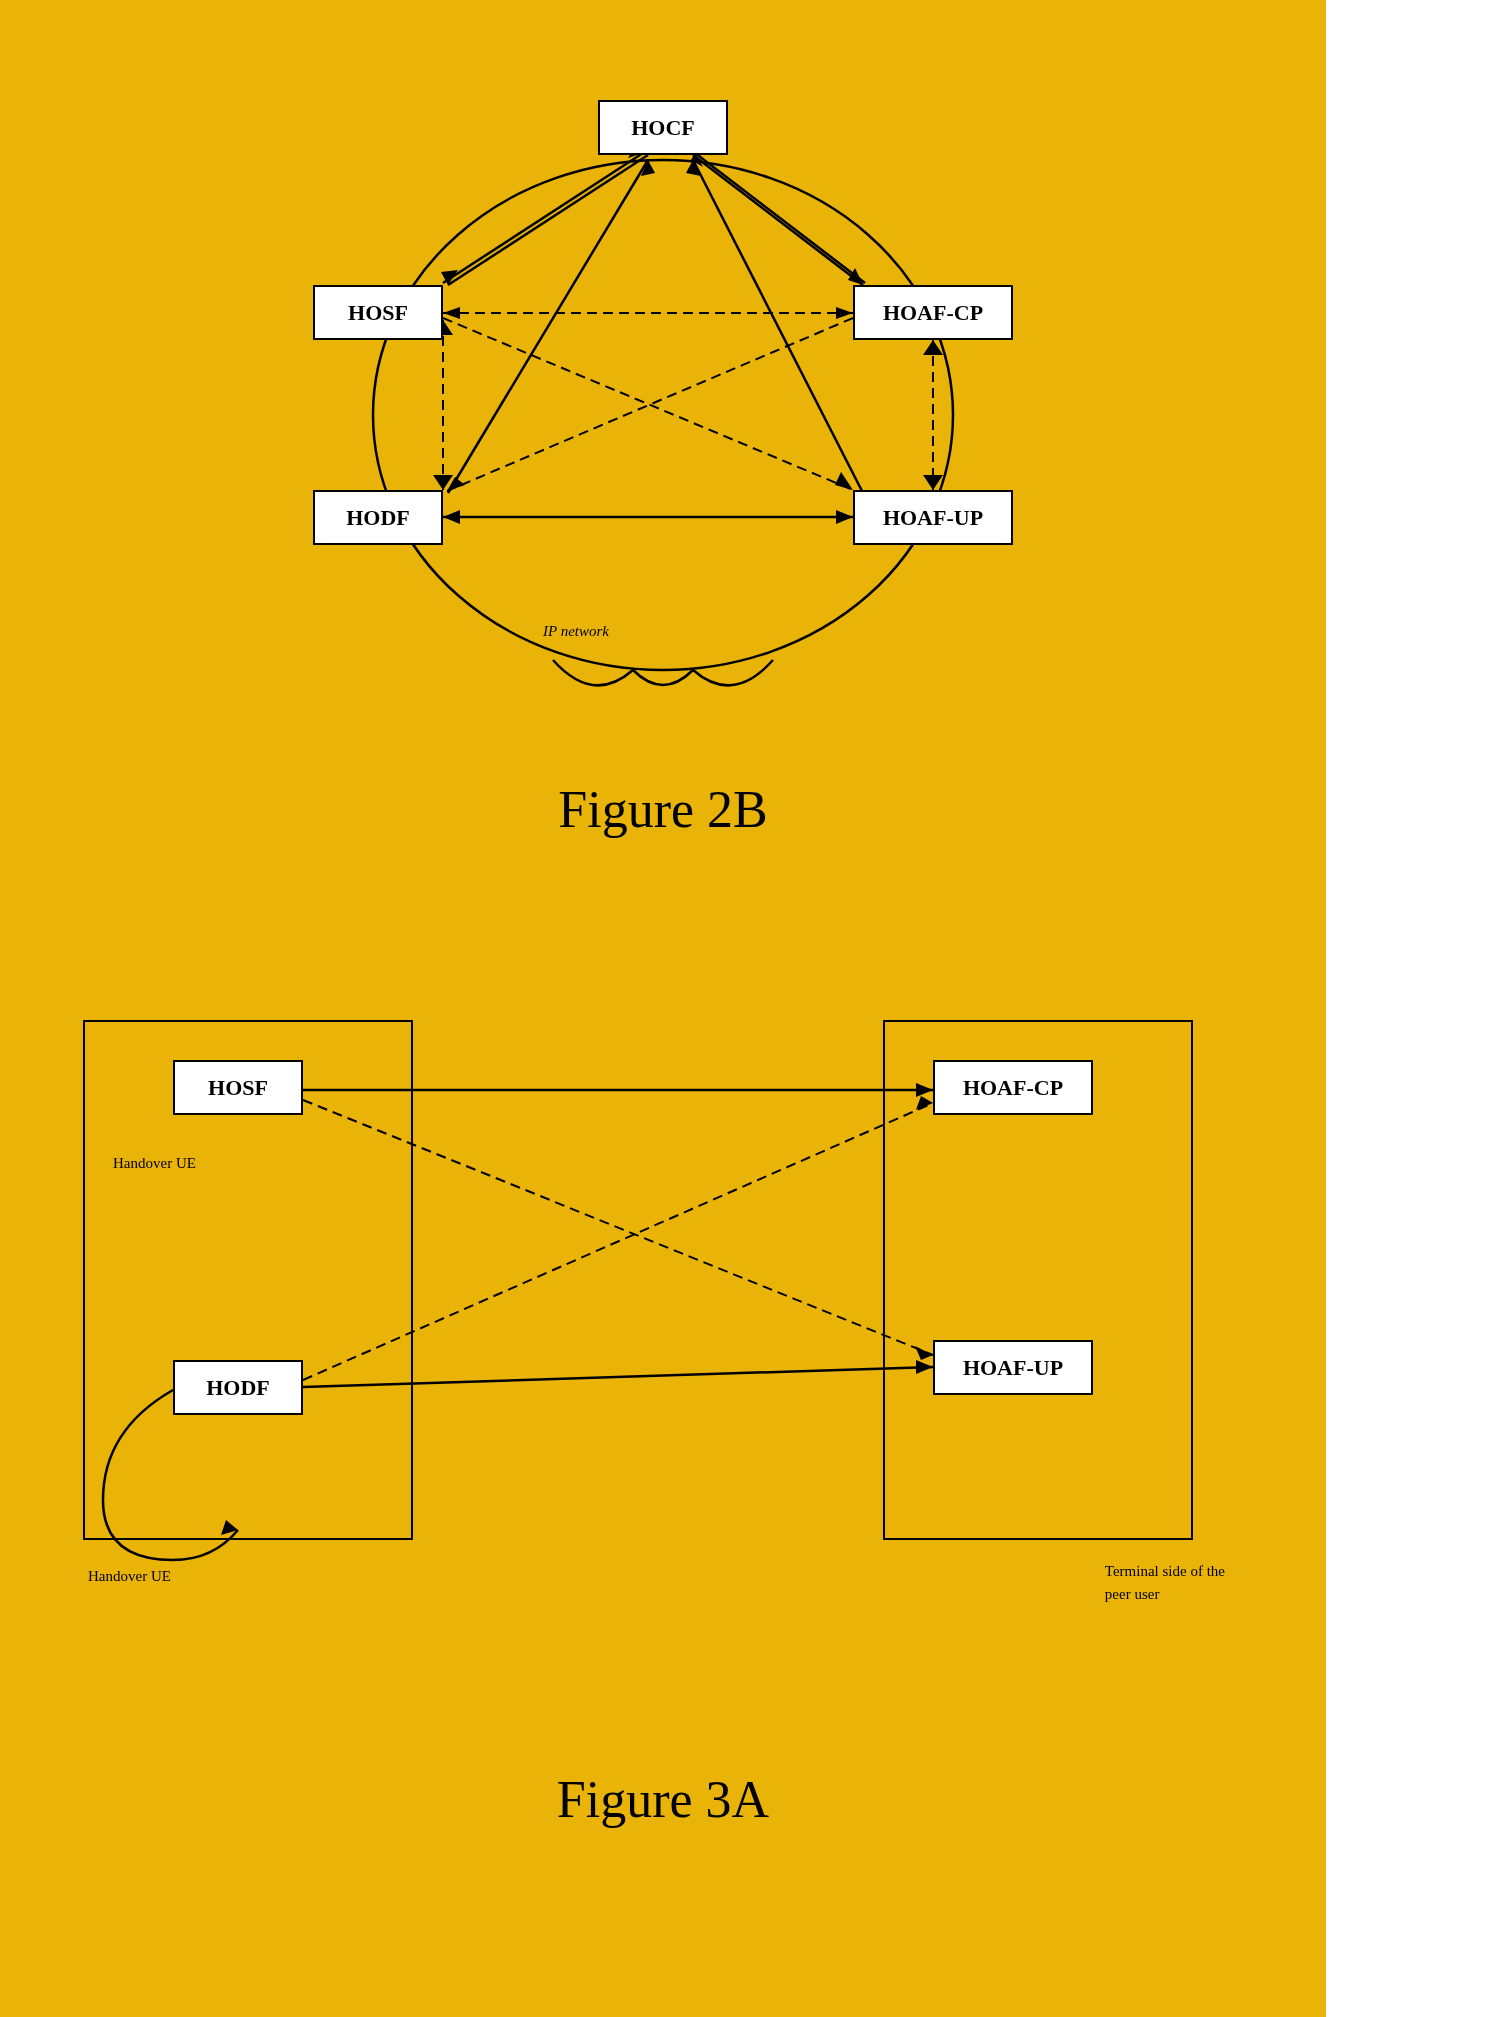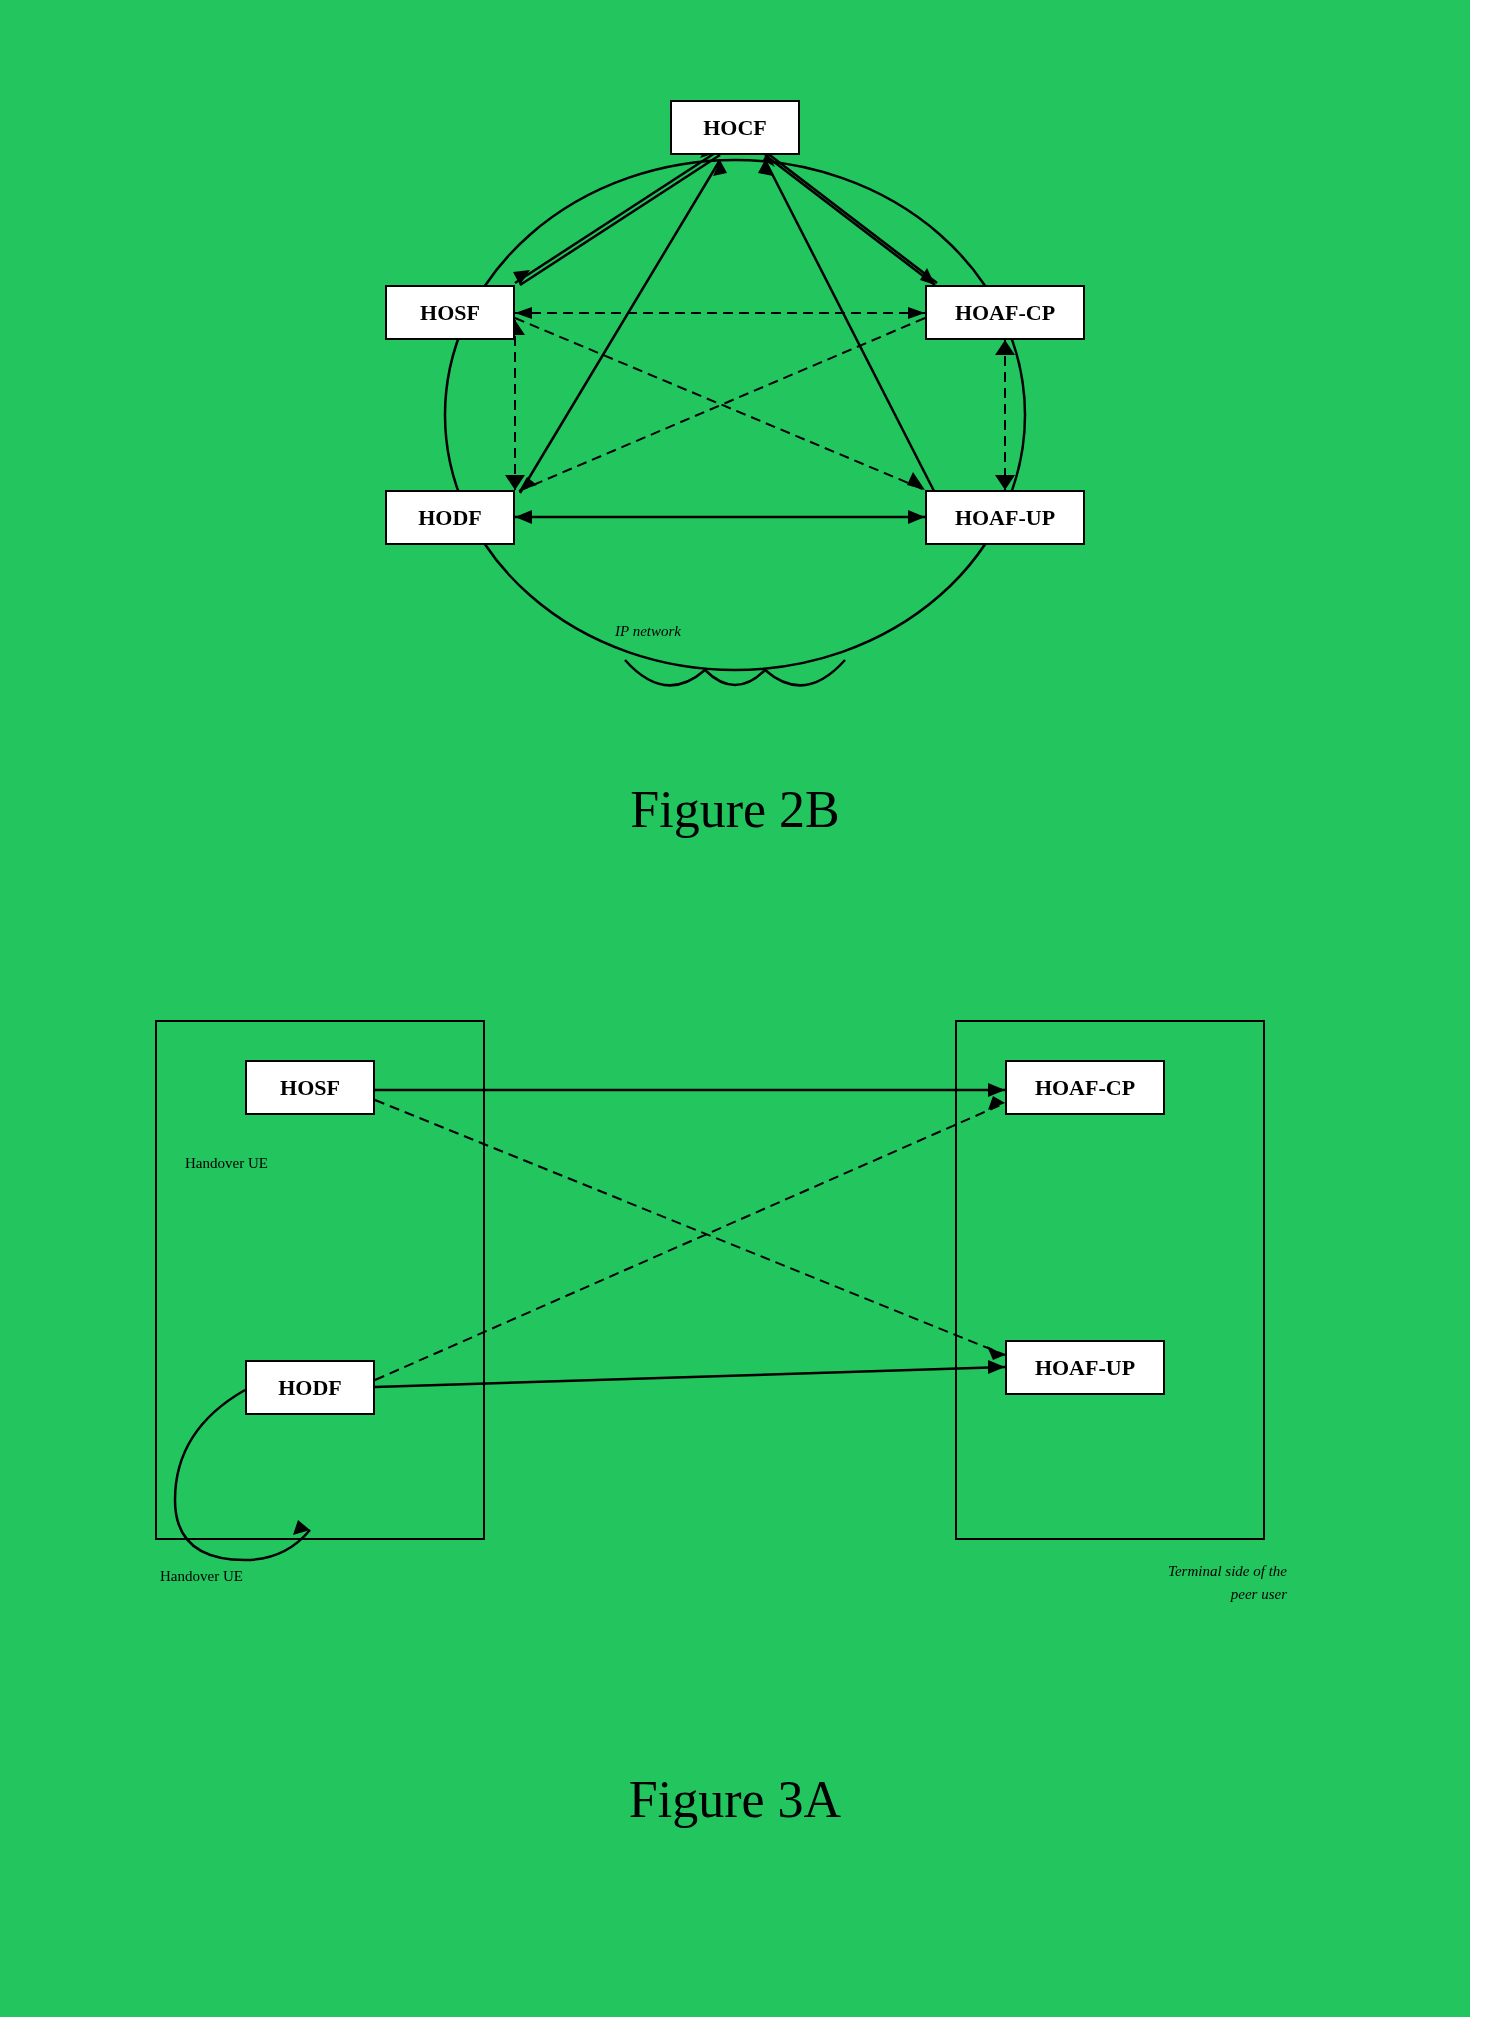--- a/index.html
+++ b/index.html
@@ -6,23 +6,23 @@
     body {
       background: #ffffff;
       font-family: 'Times New Roman', Times, serif;
       width: 1507px;
       min-height: 2017px;
       position: relative;
       overflow-x: hidden;
     }
 
     .page {
-      width: 1470px;
+      width: 1326px;
       min-height: 2017px;
-      background: #22c55e;
+      background: #eab308;
       position: relative;
       padding: 40px;
     }
 
     
     .figure-2b-container {
       position: relative;
       width: 100%;
       height: 900px;
       display: flex;
@@ -323,21 +323,21 @@
       <div class="box box-hoaf-up-3a">
         <span>HOAF-UP</span>
       </div>
 
       <div class="label-text label-handover-ue-top-3a">
         <span>Handover UE</span>
       </div>
       <div class="label-text label-handover-ue-bottom-3a">
         <span>Handover UE</span>
       </div>
-      <div class="label-text label-terminal-side-3a" style="bottom: 155px; right: 48px; text-align: right; line-height: 1.5; font-style: italic;">
+      <div class="label-text label-terminal-side-3a" style="bottom: 155px; right: 38px; text-align: left; line-height: 1.5;">
         Terminal side of the<br>peer user
       </div>
     </div>
 
     <div class="figure-caption">
       <span>Figure 3A</span>
     </div>
   </div>
 
 </div>

